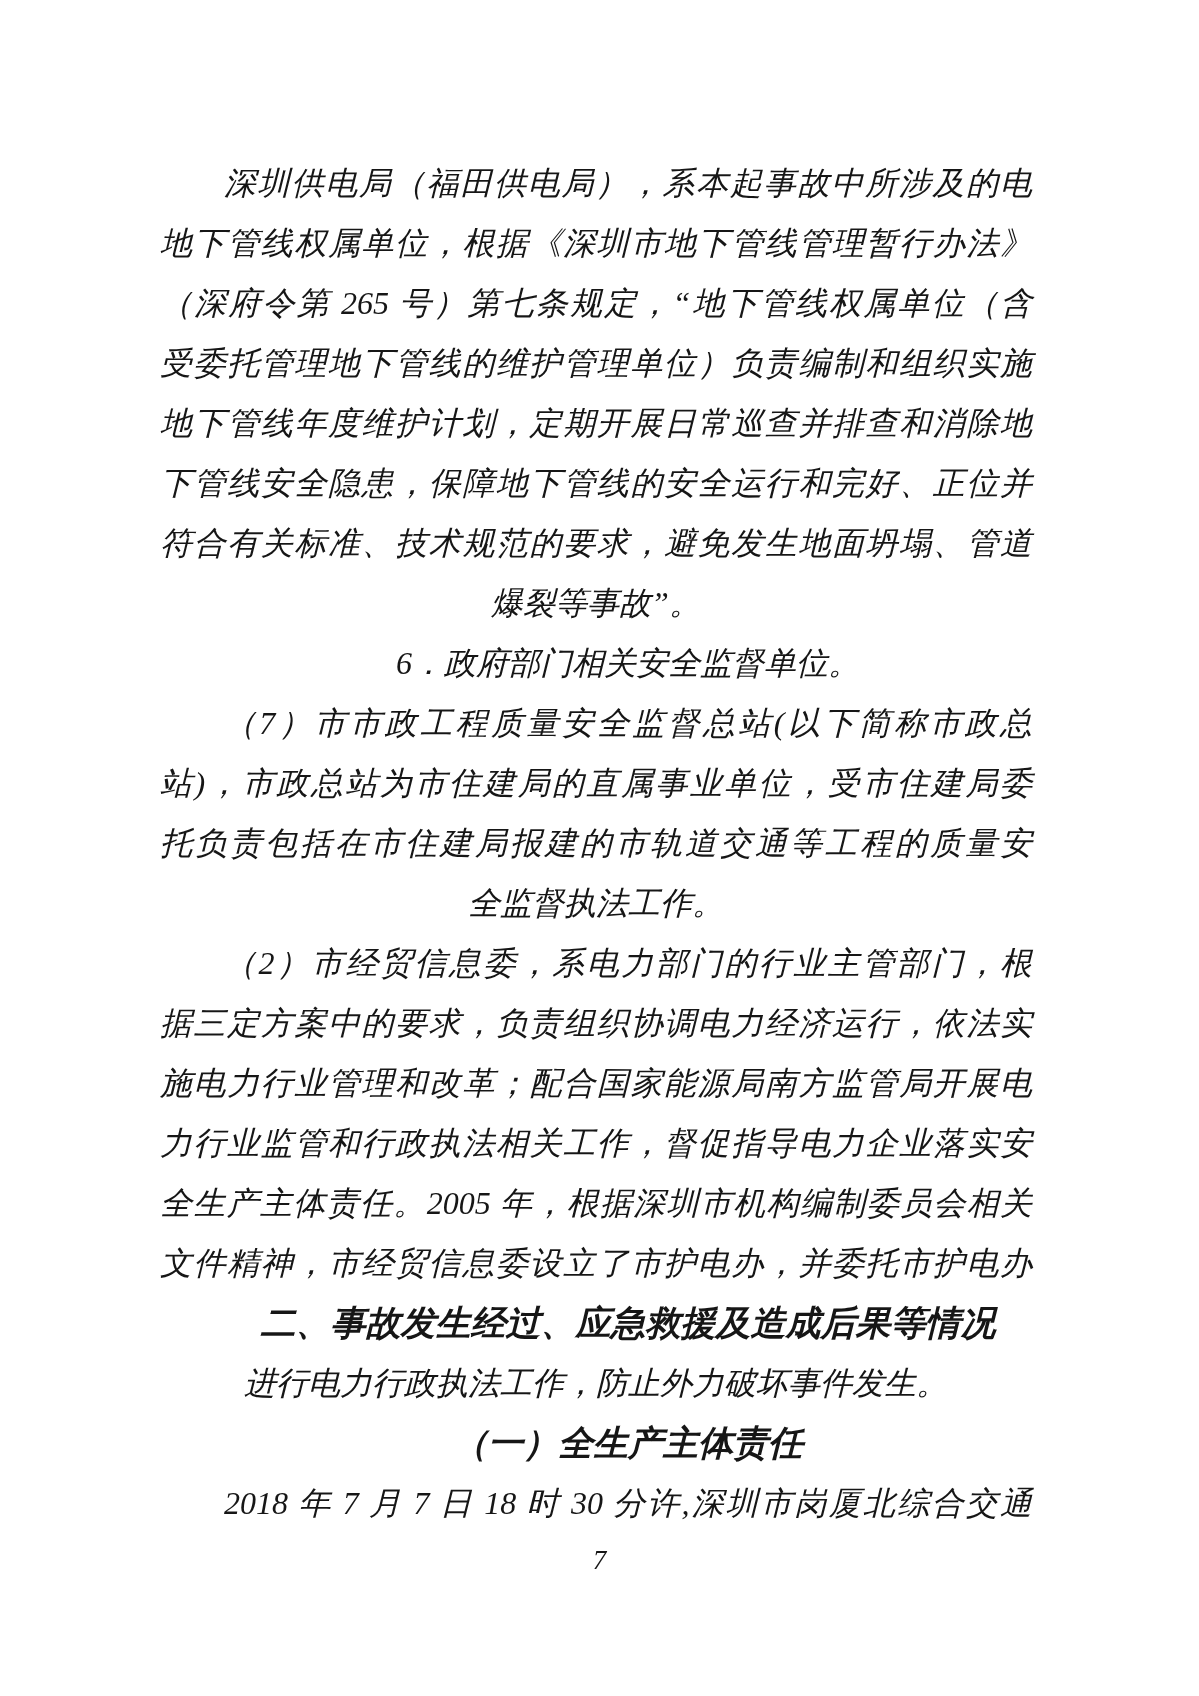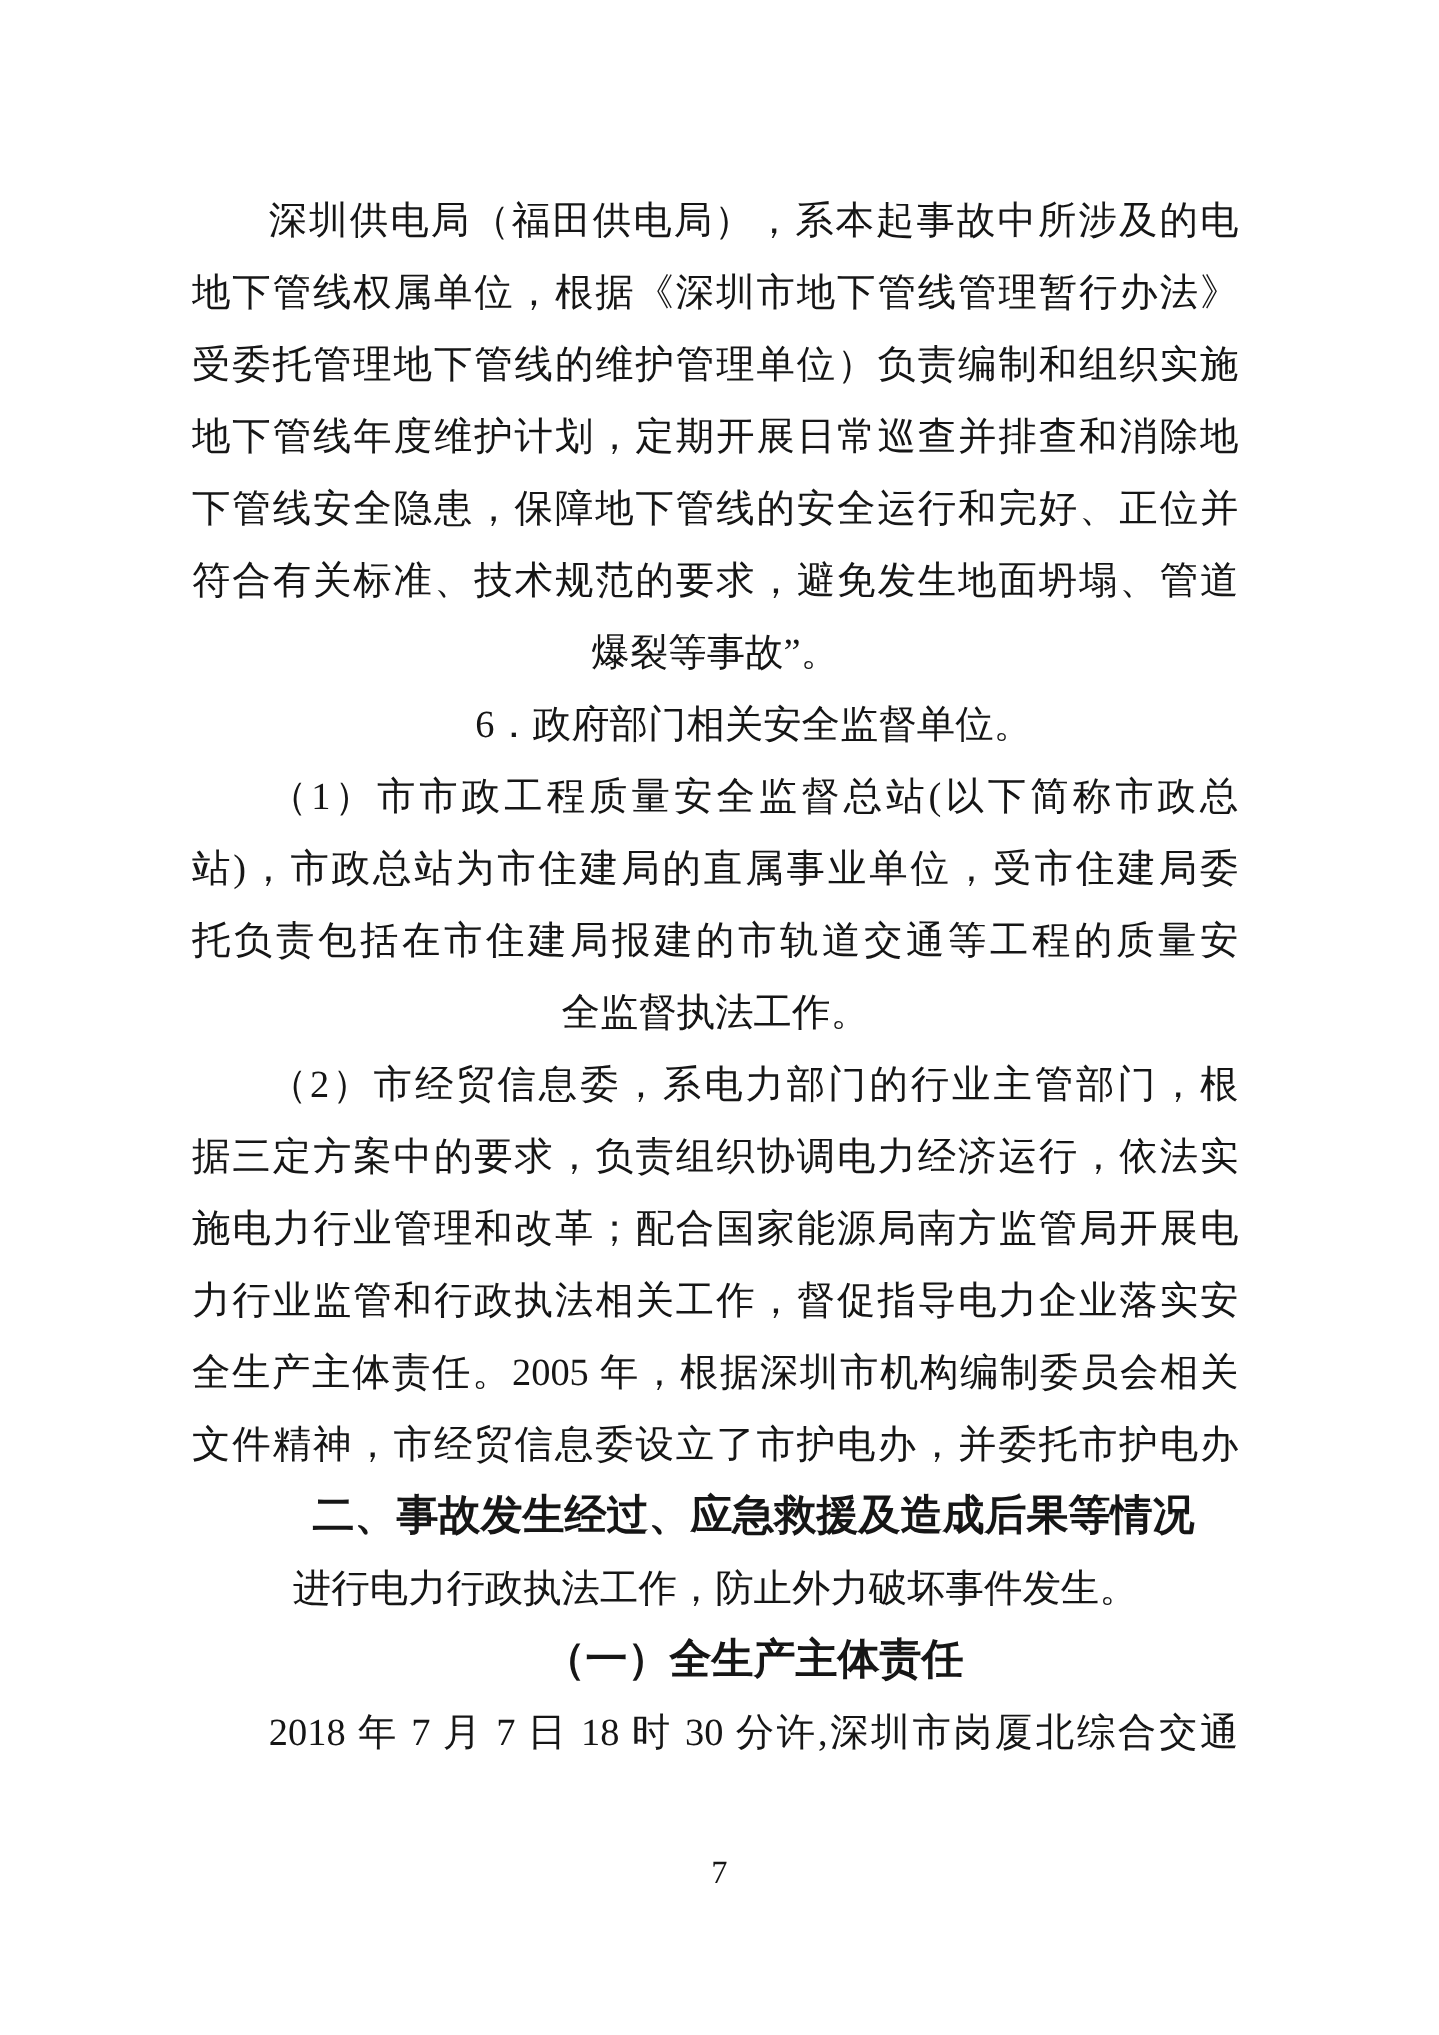--- a/index.html
+++ b/index.html
@@ -8,20 +8,21 @@
     background: #ffffff;
   }
   .page {
     position: relative;
     width: 1199px;
     height: 1636px;
     background: #ffffff;
     overflow: hidden;
     font-family: "Liberation Serif", serif;
     color: #161616;
+    font-style: italic;
   }
   .text-block {
     position: absolute;
     left: 160px;
     top: 153px;
     width: 872px;
   }
   .line {
     font-size: 32px;
     line-height: 60px;
@@ -53,27 +54,28 @@
     color: #161616;
   }
 </style>
 </head>
 <body>
 
 <div class="page">
   <div class="text-block">
     <div class="line indent fill">深圳供电局（福田供电局），系本起事故中所涉及的电</div>
     <div class="line fill">地下管线权属单位，根据《深圳市地下管线管理暂行办法》</div>
+    <div class="line fill">（深府令第 265 号）第七条规定，“地下管线权属单位（含</div>
     <div class="line fill">受委托管理地下管线的维护管理单位）负责编制和组织实施</div>
     <div class="line fill">地下管线年度维护计划，定期开展日常巡查并排查和消除地</div>
     <div class="line fill">下管线安全隐患，保障地下管线的安全运行和完好、正位并</div>
     <div class="line fill">符合有关标准、技术规范的要求，避免发生地面坍塌、管道</div>
     <div class="line">爆裂等事故”。</div>
     <div class="line indent">6．政府部门相关安全监督单位。</div>
-    <div class="line indent fill">（1）市市政工程质量安全监督总站(以下简称市政总</div>
+    <div class="line indent fill">（7）市市政工程质量安全监督总站(以下简称市政总</div>
     <div class="line fill">站)，市政总站为市住建局的直属事业单位，受市住建局委</div>
     <div class="line fill">托负责包括在市住建局报建的市轨道交通等工程的质量安</div>
     <div class="line">全监督执法工作。</div>
     <div class="line indent fill">（2）市经贸信息委，系电力部门的行业主管部门，根</div>
     <div class="line fill">据三定方案中的要求，负责组织协调电力经济运行，依法实</div>
     <div class="line fill">施电力行业管理和改革；配合国家能源局南方监管局开展电</div>
     <div class="line fill">力行业监管和行政执法相关工作，督促指导电力企业落实安</div>
     <div class="line fill">全生产主体责任。2005 年，根据深圳市机构编制委员会相关</div>
     <div class="line fill">文件精神，市经贸信息委设立了市护电办，并委托市护电办</div>
     <div class="line indent heading">二、事故发生经过、应急救援及造成后果等情况</div>

